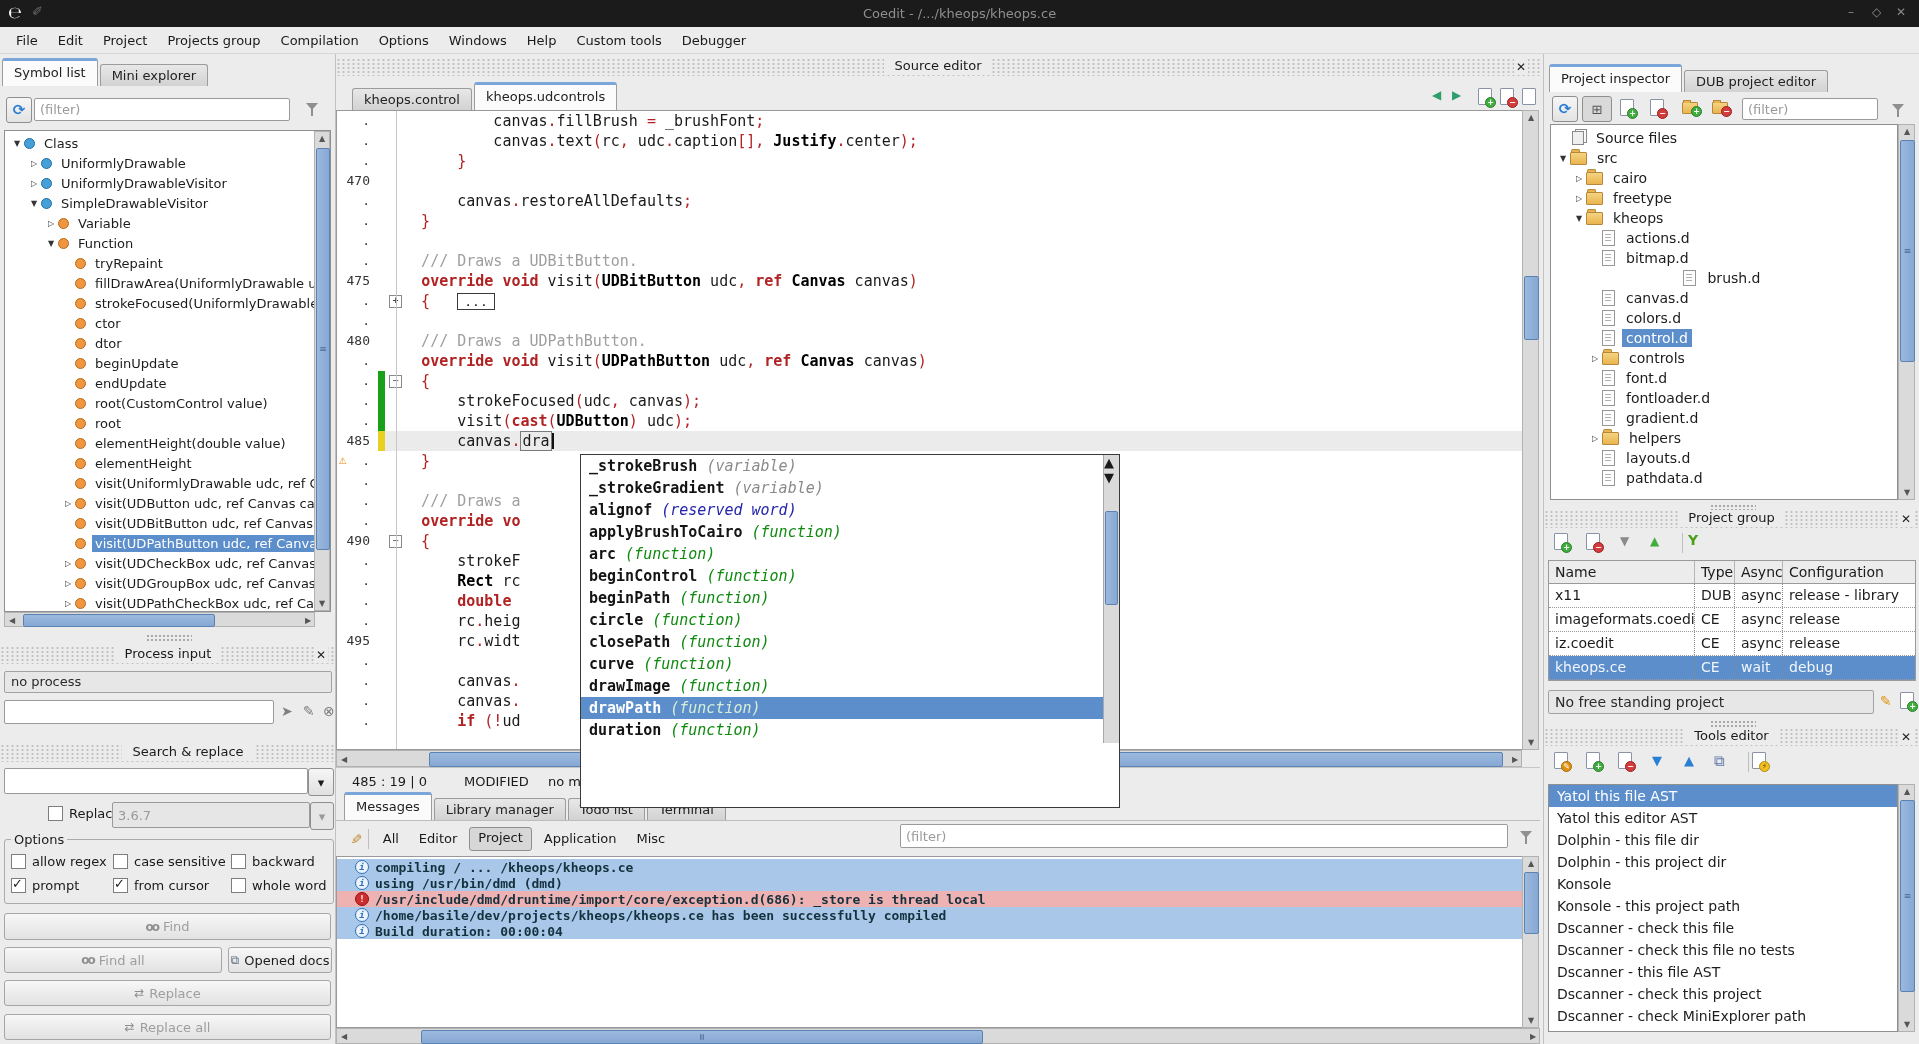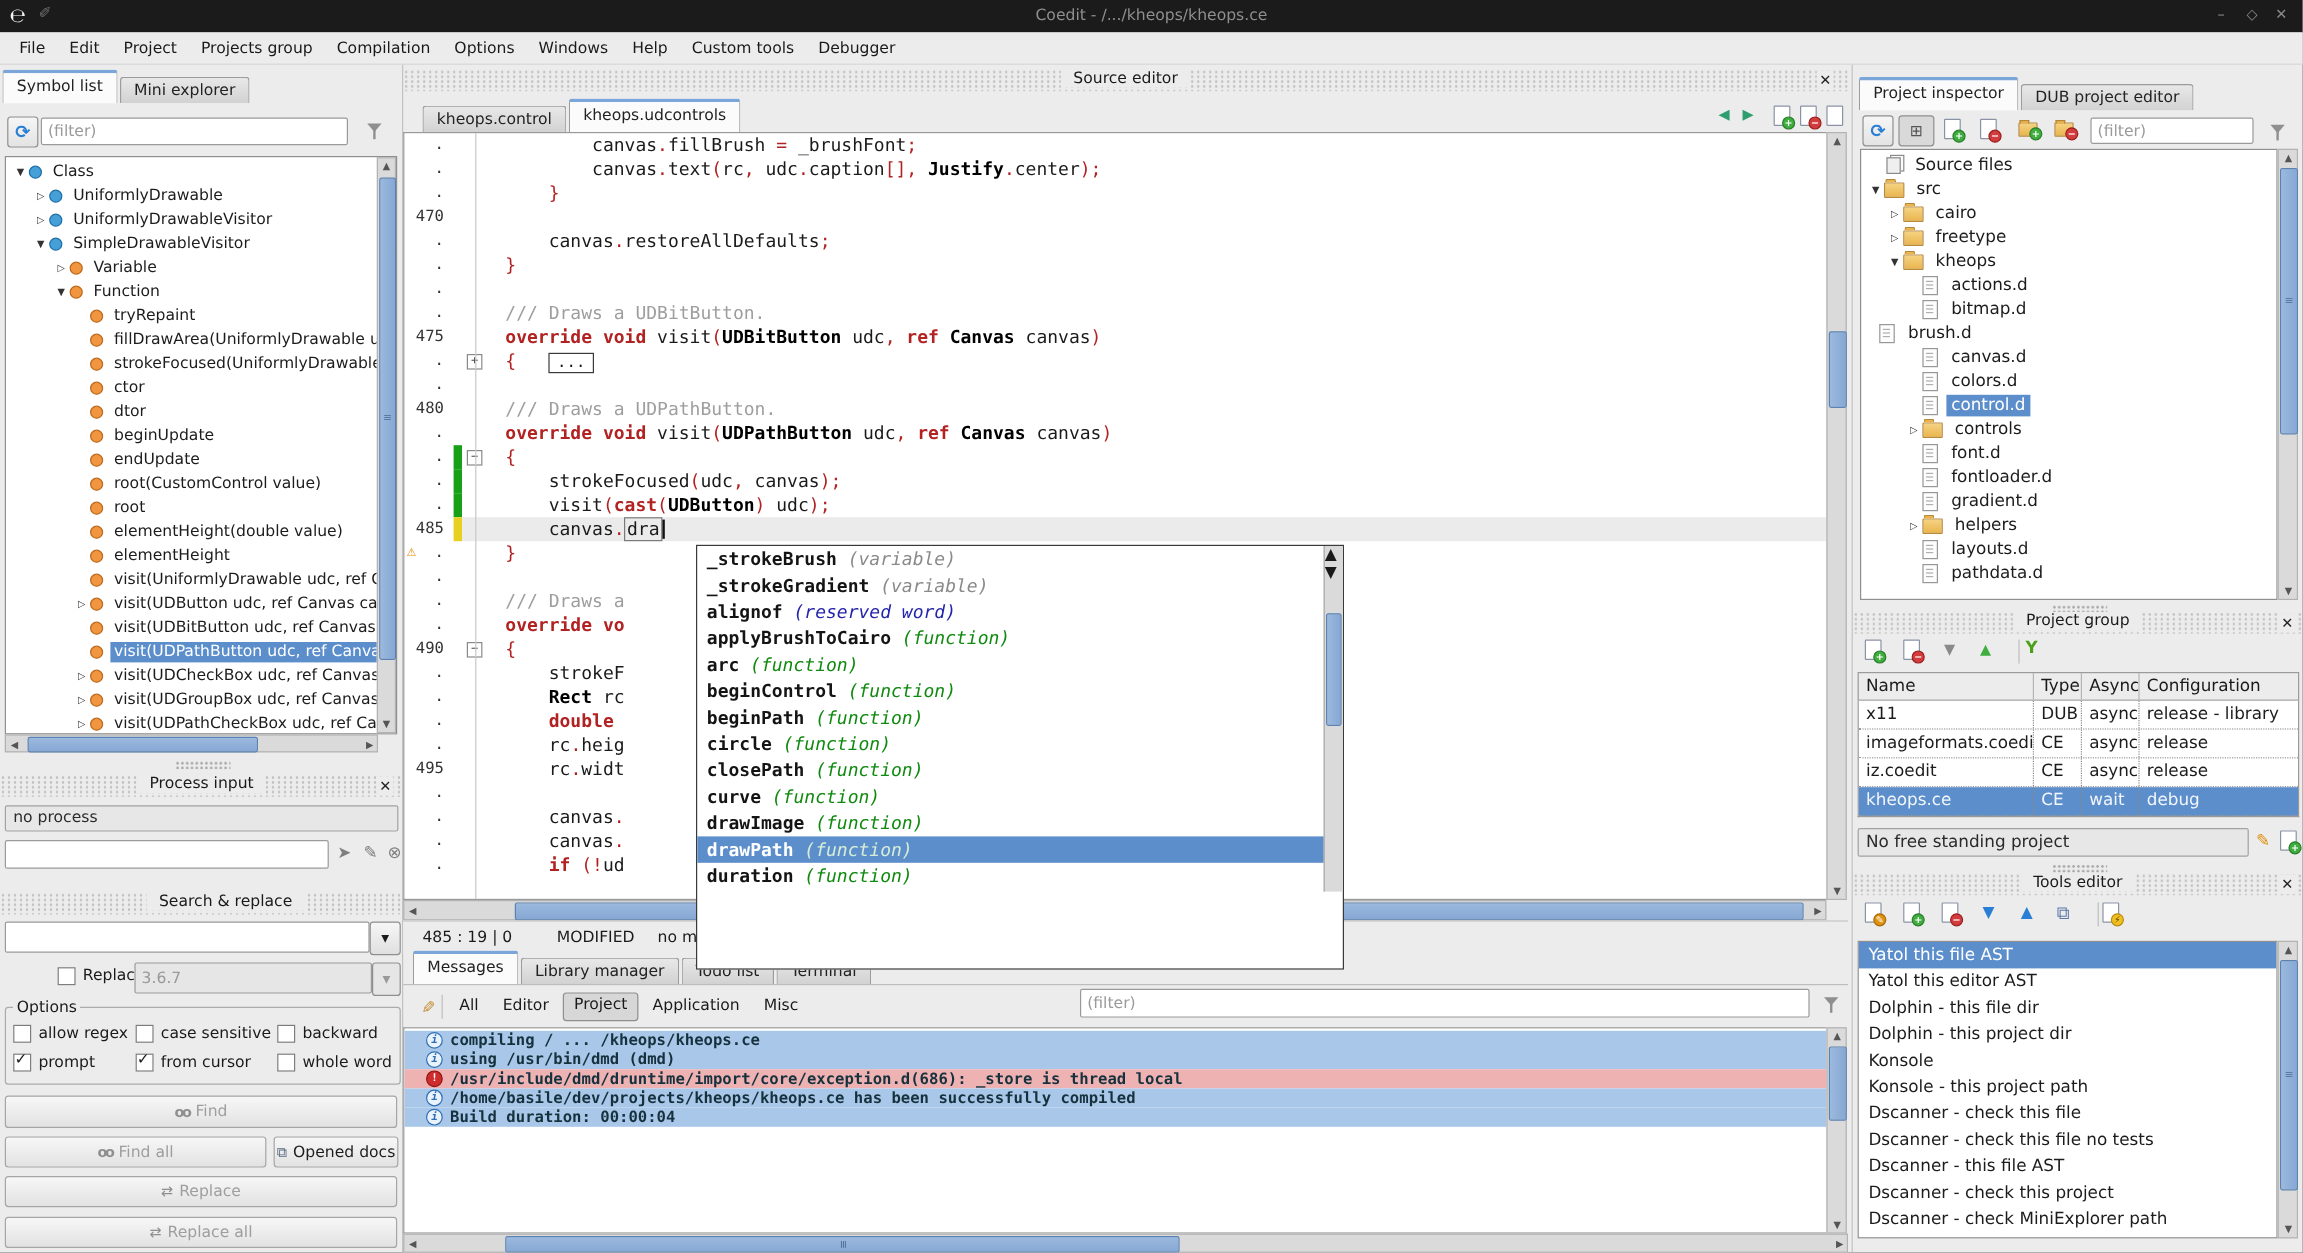--- a/index.html
+++ b/index.html
@@ -735,21 +735,21 @@
         <div class="rrow" style="padding-left: 36px;">
           <span class="exp"></span>
           <span class="fic-file"></span>
           <span class="rlbl">actions.d</span>
         </div>
         <div class="rrow" style="padding-left: 36px;">
           <span class="exp"></span>
           <span class="fic-file"></span>
           <span class="rlbl">bitmap.d</span>
         </div>
-        <div class="rrow" style="">
+        <div class="rrow" style=" justify-content: center;">
           <span class="exp"></span>
           <span class="fic-file"></span>
           <span class="rlbl">brush.d</span>
         </div>
         <div class="rrow" style="padding-left: 36px;">
           <span class="exp"></span>
           <span class="fic-file"></span>
           <span class="rlbl">canvas.d</span>
         </div>
         <div class="rrow" style="padding-left: 36px;">

